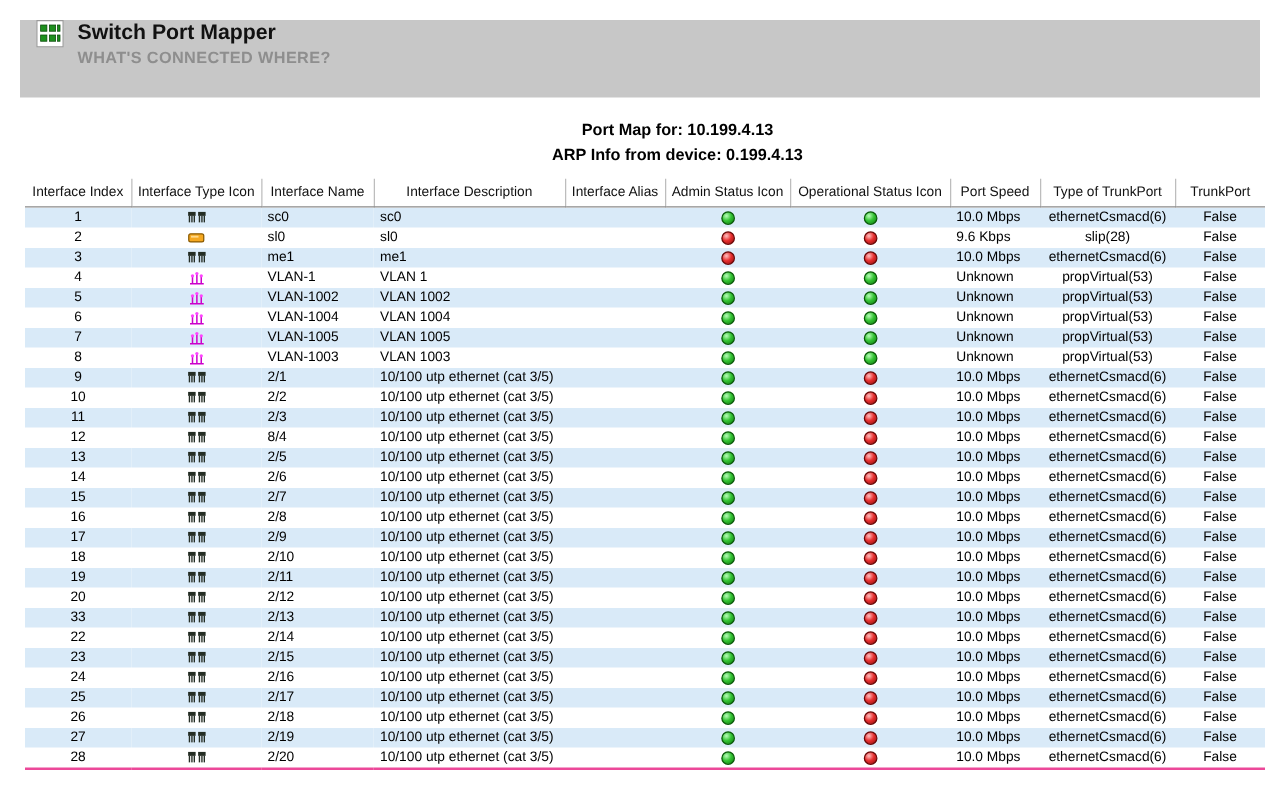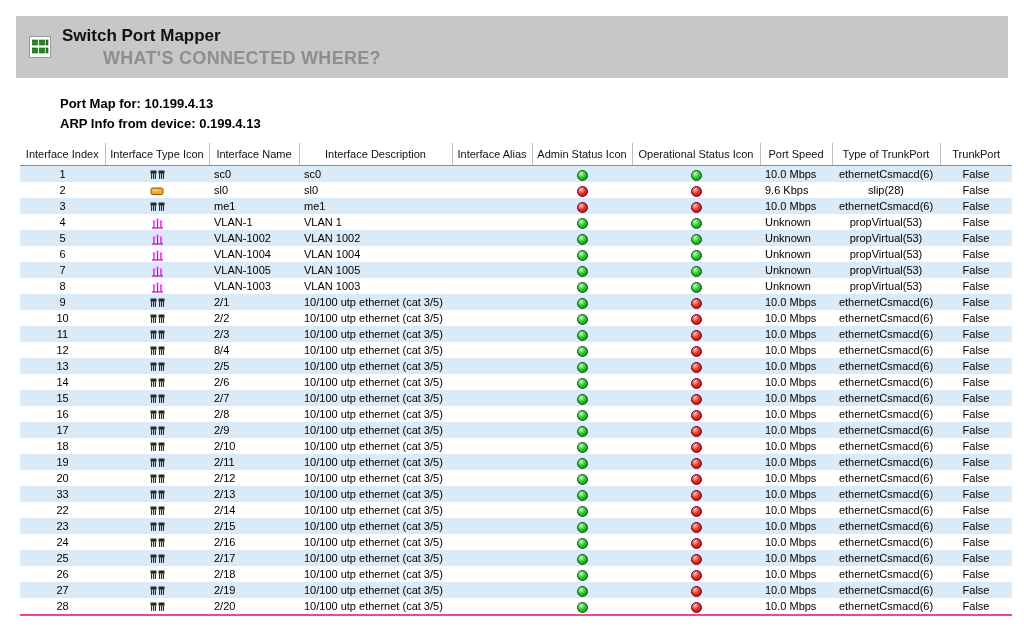--- a/index.html
+++ b/index.html
@@ -1,28 +1,28 @@
 <!DOCTYPE html>
 <html style="--banner: #c7c7c7; --row-stripe: #d9eaf8; --status-up: #22aa22; --status-down: #cc2222; --vlan-icon: #cc00cc; --serial-icon: #f5a821; --ethernet-icon: #242d24;"><head>
 <meta charset="utf-8">
 <style>
   html,body{margin:0;padding:0;background:#ffffff;}
   body{font-family:"Liberation Sans","DejaVu Sans",sans-serif;color:#000;width:1024px;height:640px;overflow:hidden;}
   .page{width:1024px;height:640px;position:relative;}
 
   
   .banner{margin:16px 16px 0 16px;height:62px;background:var(--banner,#c7c7c7);
-    display:flex;align-items:center;gap:11px;padding-left:13px;box-sizing:border-box;}
+    display:flex;gap:11px;padding-left:13px;box-sizing:border-box;}
   .app-icon{width:22px;height:22px;flex:0 0 auto;display:inline-block;}
   .banner-text{display:flex;flex-direction:column;gap:2px;}
   .ttl{font-size:17px;font-weight:bold;color:#111;}
-  .sub{font-size:18px;font-weight:bold;color:#8e8e8e;letter-spacing:.3px;margin-left:41px;}
+  .sub{font-size:13px;font-weight:bold;color:#8e8e8e;letter-spacing:.3px;}
 
   
-  .info{margin:16px 0 0 60px;font-size:13px;font-weight:bold;line-height:1.55;color:#000;}
+  .info{margin:16px 0 0 60px;font-size:13px;font-weight:bold;line-height:1.55;color:#000;text-align:center;}
 
   
   table{border-collapse:collapse;table-layout:fixed;width:992px;margin:9px 0 0 20px;
     font-size:11px;border-bottom:2px solid #ec4899;}
   thead td{background:#fff;border-bottom:1px solid #8a8a8a;border-right:1px solid #bdbdbd;
     height:22px;text-align:center;font-size:11px;color:#111;padding:0 2px;overflow:hidden;white-space:nowrap;}
   thead td:last-child{border-right:none;}
   tbody td{height:16px;padding:0 5px;overflow:hidden;white-space:nowrap;vertical-align:middle;}
   tbody tr:nth-child(odd){background:var(--row-stripe,#d9eaf8);}
   tbody tr:nth-child(even){background:#ffffff;}

